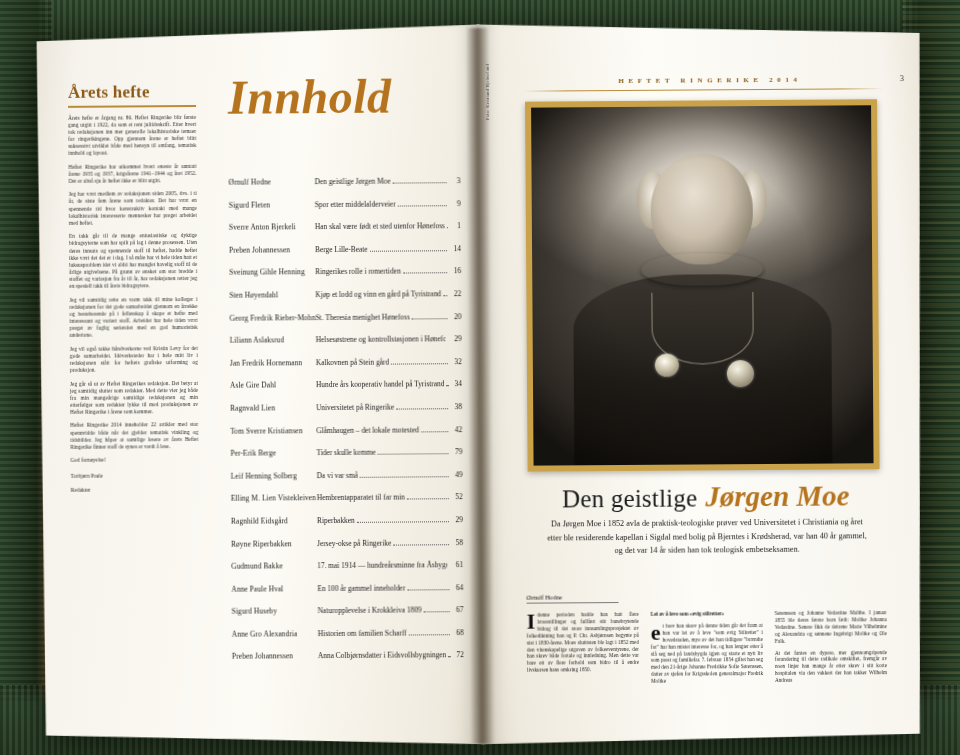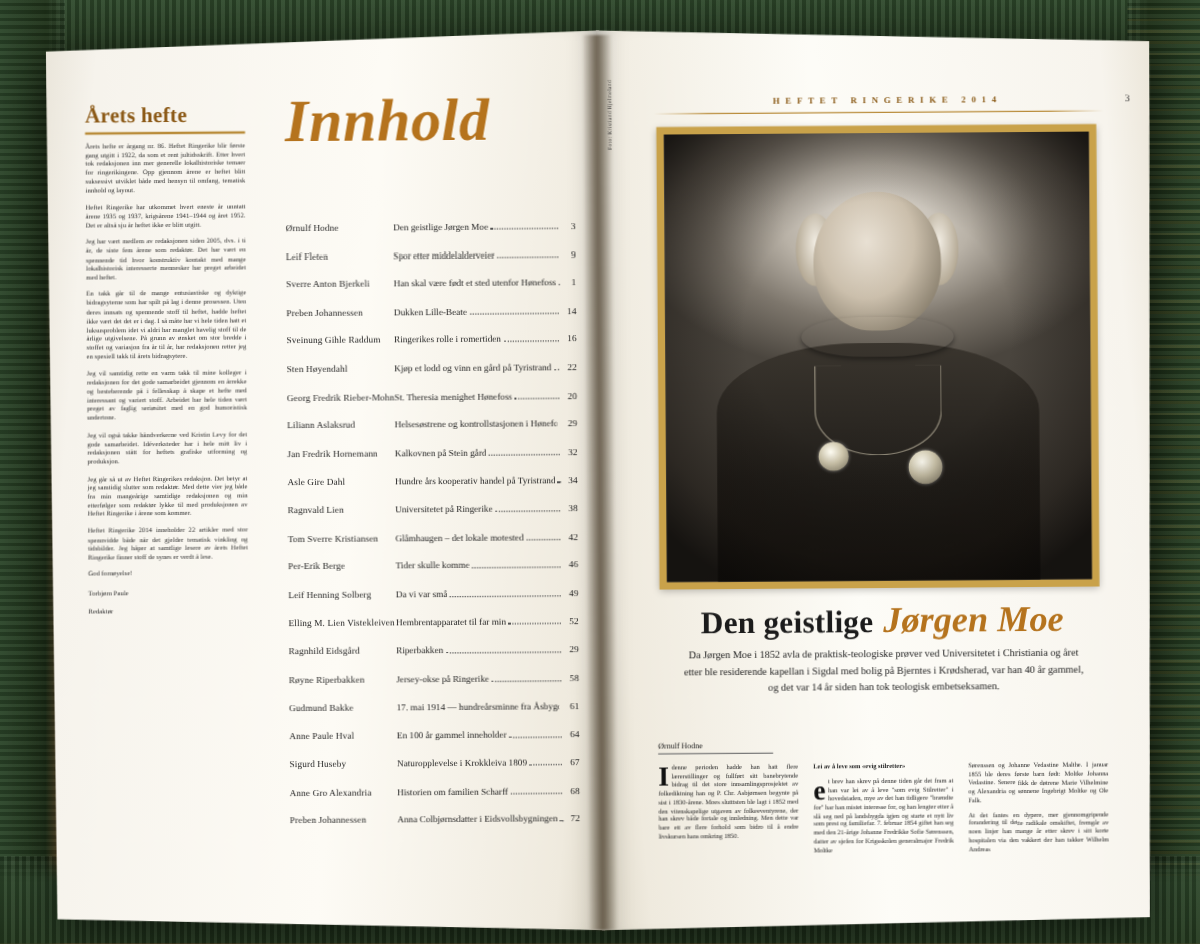--- a/index.html
+++ b/index.html
@@ -189,21 +189,21 @@
     position:absolute; left:-14px; top:54px;
     transform:rotate(-90deg); transform-origin:left top;
     font-size:4.4px; color:#4a4a4a; letter-spacing:.3px; white-space:nowrap;
   }
 
   #article-title {
     position:absolute; left:30px; top:416px; width:348px;
     text-align:center; white-space:nowrap;
   }
   #article-title .t1 {
-    font-size:25px; font-weight:bold; color:#1b1b1b; letter-spacing:.2px;
+    font-size:25px; font-weight:normal; color:#1b1b1b; letter-spacing:.2px;
   }
   #article-title .t2 {
     font-family:"Liberation Serif", serif;
     font-style:italic; font-weight:bold; font-size:29px; color:#b5731d;
     margin-left:8px;
   }
 
   #ingress {
     position:absolute; left:42px; top:452px; width:326px;
     text-align:center; font-size:8.2px; line-height:13.5px; color:#222;
@@ -268,45 +268,45 @@
 
         <div class="toc-row">
           <span class="toc-author">Ørnulf Hodne</span>
           <span class="toc-mid">
               <span class="toc-title-txt">Den geistlige Jørgen Moe</span>
               <span class="toc-dots"></span>
             </span>
           <span class="toc-page">3</span>
         </div>
         <div class="toc-row">
-          <span class="toc-author">Leif Fleten</span>
+          <span class="toc-author">Sigurd Fleten</span>
           <span class="toc-mid">
               <span class="toc-title-txt">Spor etter middelalderveier</span>
               <span class="toc-dots"></span>
             </span>
           <span class="toc-page">9</span>
         </div>
         <div class="toc-row">
           <span class="toc-author">Sverre Anton Bjerkeli</span>
           <span class="toc-mid">
               <span class="toc-title-txt">Han skal være født et sted utenfor Hønefoss</span>
               <span class="toc-dots"></span>
             </span>
           <span class="toc-page">1</span>
         </div>
         <div class="toc-row">
           <span class="toc-author">Preben Johannessen</span>
           <span class="toc-mid">
-              <span class="toc-title-txt">Dukken Lille-Beate</span>
+              <span class="toc-title-txt">Berge Lille-Beate</span>
               <span class="toc-dots"></span>
             </span>
           <span class="toc-page">14</span>
         </div>
         <div class="toc-row">
-          <span class="toc-author">Sveinung Gihle Raddum</span>
+          <span class="toc-author">Sveinung Gihle Henning</span>
           <span class="toc-mid">
               <span class="toc-title-txt">Ringerikes rolle i romertiden</span>
               <span class="toc-dots"></span>
             </span>
           <span class="toc-page">16</span>
         </div>
         <div class="toc-row">
           <span class="toc-author">Sten Høyendahl</span>
           <span class="toc-mid">
               <span class="toc-title-txt">Kjøp et lodd og vinn en gård på Tyristrand</span>
@@ -361,21 +361,21 @@
               <span class="toc-dots"></span>
             </span>
           <span class="toc-page">42</span>
         </div>
         <div class="toc-row">
           <span class="toc-author">Per-Erik Berge</span>
           <span class="toc-mid">
               <span class="toc-title-txt">Tider skulle komme</span>
               <span class="toc-dots"></span>
             </span>
-          <span class="toc-page">46</span>
+          <span class="toc-page">79</span>
         </div>
         <div class="toc-row">
           <span class="toc-author">Leif Henning Solberg</span>
           <span class="toc-mid">
               <span class="toc-title-txt">Da vi var små</span>
               <span class="toc-dots"></span>
             </span>
           <span class="toc-page">49</span>
         </div>
         <div class="toc-row">

